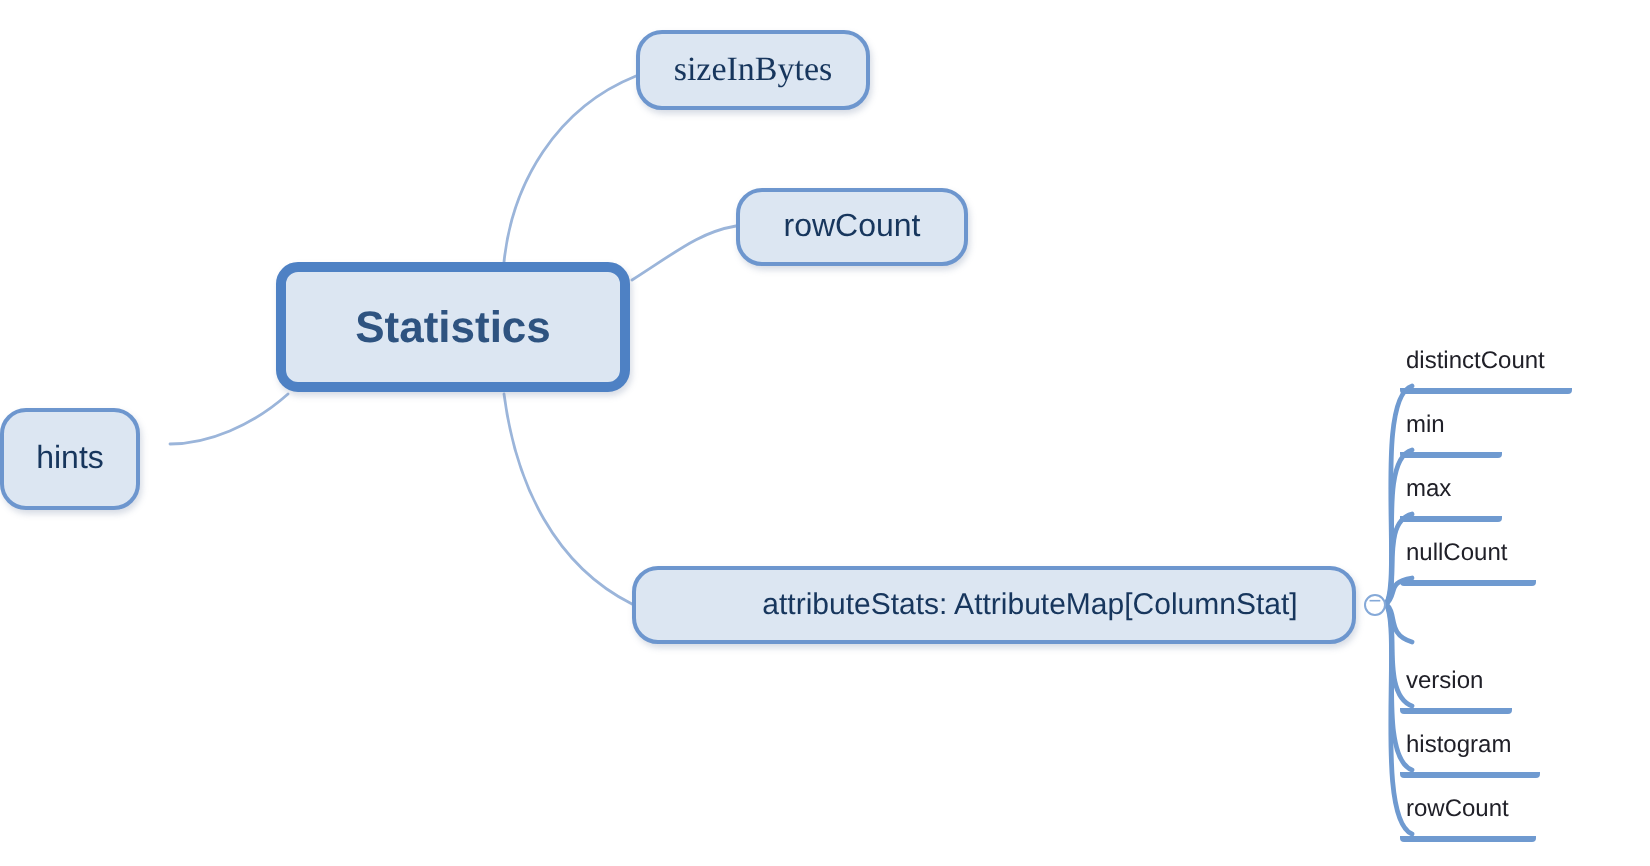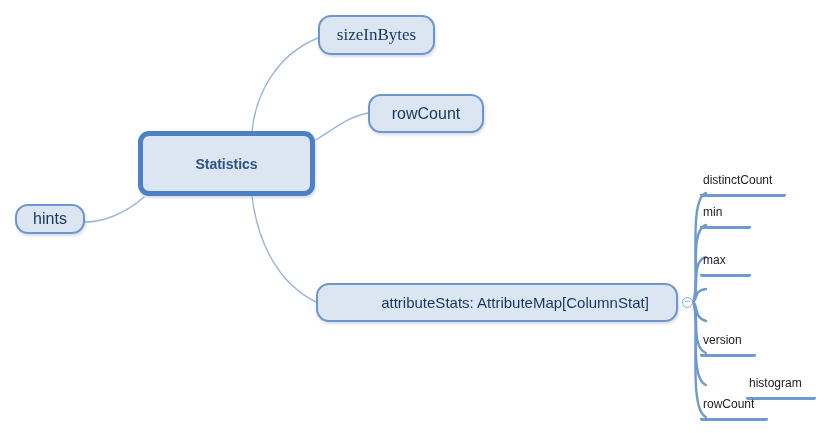--- a/index.html
+++ b/index.html
@@ -32,21 +32,21 @@
     font-size:16px;
     box-shadow:1px 2px 3px rgba(110,130,160,0.28);
     box-sizing:border-box;
     cursor:default;
     white-space:nowrap;
   }
   .node.root{
     border:5px solid var(--root-border);
     border-radius:11px;
     color:var(--root-text);
-    font-size:14px;
+    font-size:22px;
     font-weight:bold;
   }
   .node.serif{font-family:"Liberation Serif", serif;font-size:17px;}
   .node.attr{font-size:15px;padding-left:36px;}
   .leaf{
     position:absolute;
     left:700px;
     height:21px;
     border-bottom:3px solid var(--branch-line);
     border-radius:0 0 2px 2px;
@@ -97,26 +97,27 @@
       <path d="M 693,302 C 701,314 687,409 706,417"></path>
     </g>
   </svg>
 
   <div class="node root" style="left:138px;top:131px;width:177px;height:65px;">Statistics</div>
 
   <div class="node serif" style="left:318px;top:15px;width:117px;height:40px;">sizeInBytes</div>
 
   <div class="node" style="left:368px;top:94px;width:116px;height:39px;">rowCount</div>
 
-  <div class="node" style="left:15px;top:204px;width:70px;height:30px;">hints</div>
+  <div class="node" style="left:0;top:204px;width:70px;height:51px;">hints</div>
 
   <div class="node attr" style="left:316px;top:283px;width:362px;height:39px;">attributeStats: AttributeMap[ColumnStat]</div>
 
   <div class="toggle">−</div>
 
   <div class="leaf" style="top:171px;">distinctCount</div>
   <div class="leaf" style="top:203px;">min</div>
-  <div class="leaf" style="top:235px;margin-top:16px;">max</div>
+  <div class="leaf" style="top:235px;">max</div>
+  <div class="leaf" style="top:267px;">nullCount</div>
   <div class="leaf" style="top:331px;">version</div>
-  <div class="leaf" style="top:374px;margin-left:46px;">histogram</div>
+  <div class="leaf" style="top:363px;">histogram</div>
   <div class="leaf" style="top:395px;">rowCount</div>
 
 </div>
 
 </body></html>

